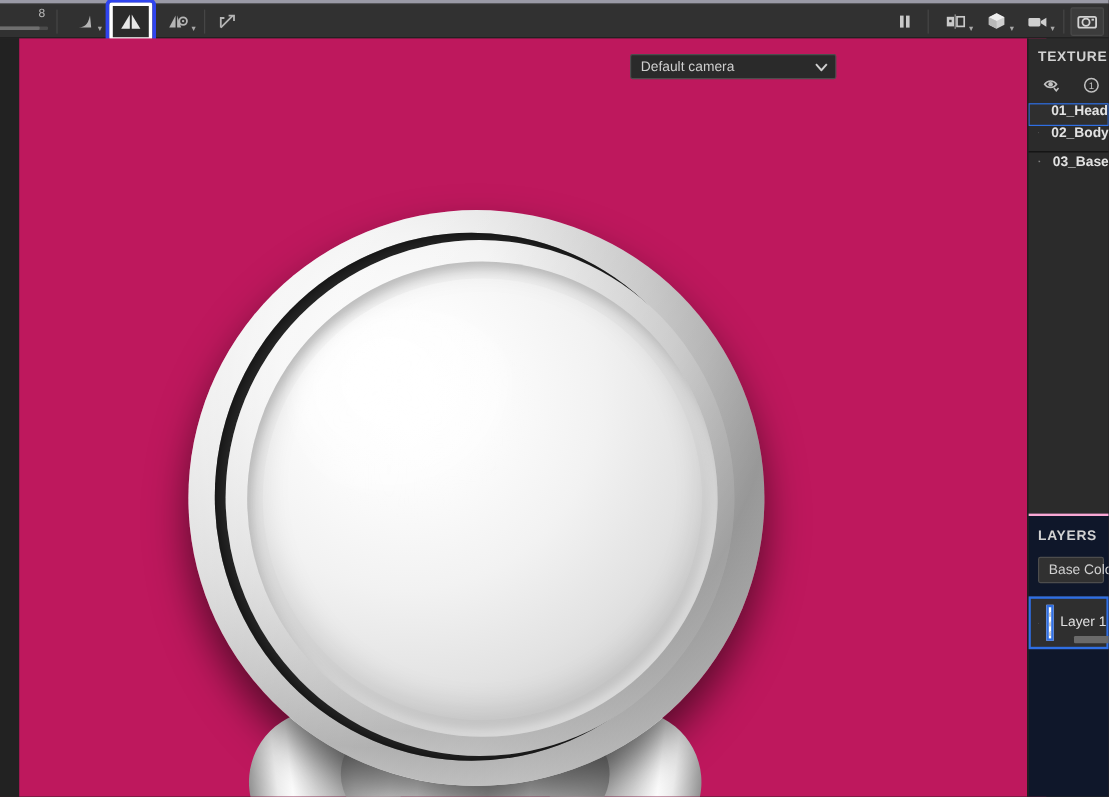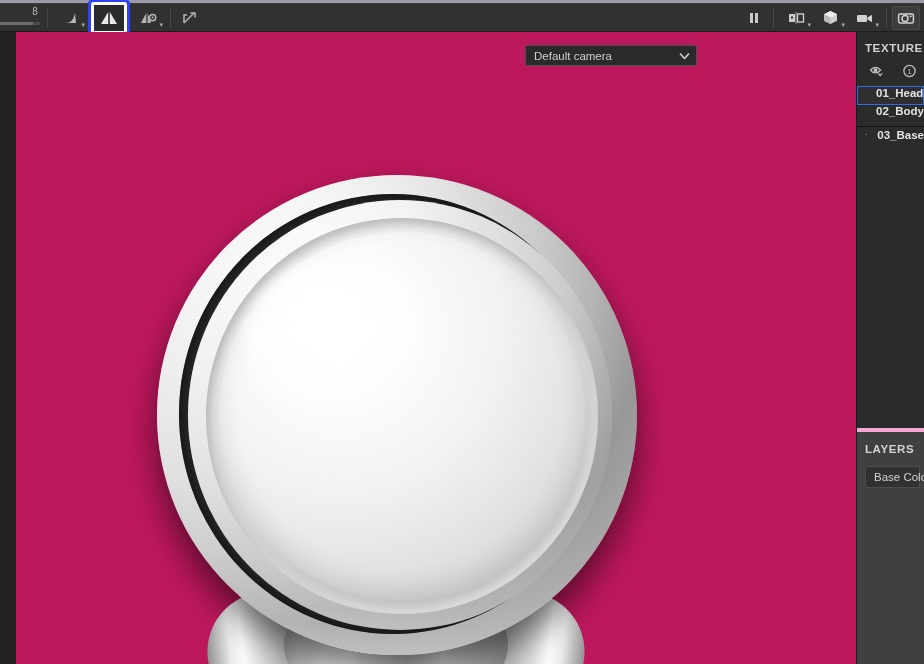--- a/index.html
+++ b/index.html
@@ -226,22 +226,22 @@
   .ts-item.selected {
     background: #2f2f2f;
     border: 1px solid #2f6fe4;
   }
   .ts-divider {
     height: 1px; background: #111111; margin: 2px 0;
   }
 
   .layers-section {
     position: absolute; top: 396px; left: 0; right: 0; bottom: 0;
-    border-top: 4px solid #f9a8d4;
-    background: #404040;
+    border-top: 2px solid #f9a8d4;
+    background: #0f172a;
   }
   .layers-head {
     height: 34px; display: flex; align-items: center;
     padding-left: 8px;
   }
   .layers-head .panel-title { padding: 0; }
   .layer-select {
     position: relative; margin: 0 4px 0 8px;
     height: 22px; background: #313131;
     border: 1px solid #4d4d4d; border-radius: 2px;
@@ -457,15 +457,24 @@
 
     <div class="layers-section">
       <div class="layers-head">
         <span class="panel-title">LAYERS</span>
       </div>
 
       <div class="layer-select">
         <span>Base Color</span>
       </div>
 
+      <div class="layer-row">
+        <svg width="15" height="11" viewBox="0 0 15 11" class="eye">
+          <path d="M1 5.5 C 3.5 1.6, 11.5 1.6, 14 5.5 C 11.5 9.4, 3.5 9.4, 1 5.5 Z" fill="none" stroke="#d8d8d8" stroke-width="1.2"></path>
+          <circle cx="7.5" cy="5.5" r="2.1" fill="#d8d8d8"></circle>
+        </svg>
+        <div class="layer-thumb"></div>
+        <span class="layer-name">Layer 1</span>
+        <div class="layer-opacity-bar"></div>
+      </div>
     </div>
   </div>
 </div>
 
 </body></html>

